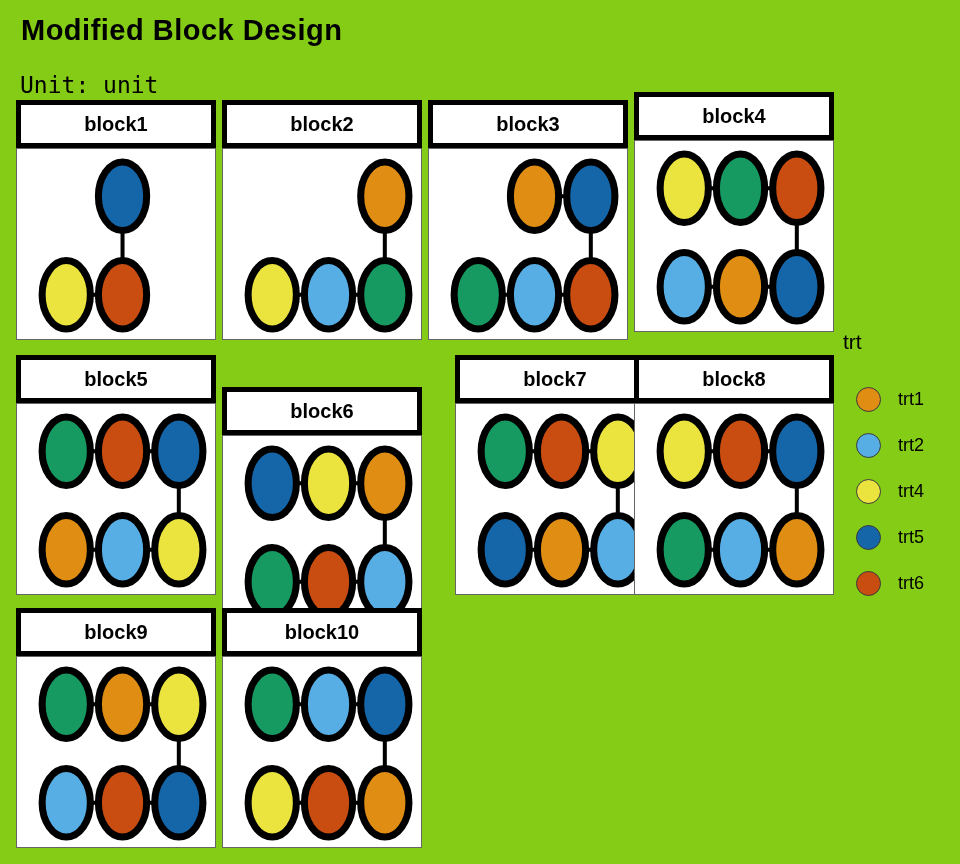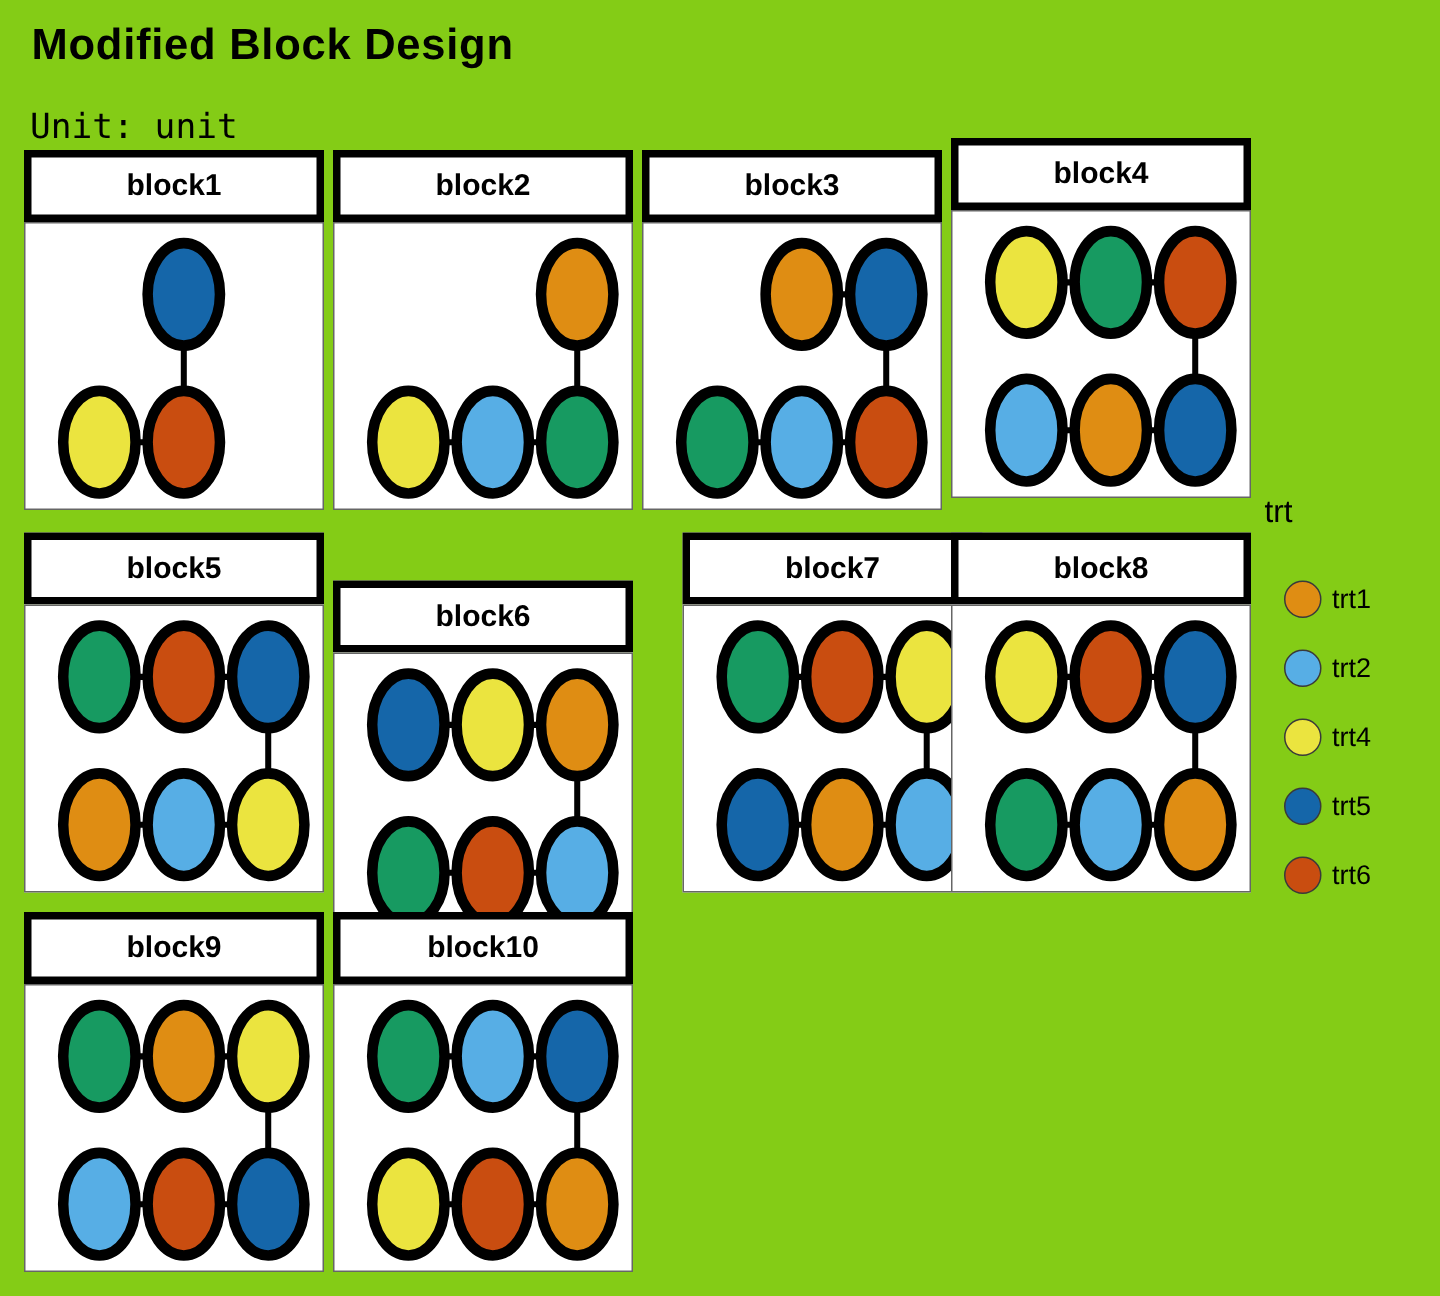--- a/index.html
+++ b/index.html
@@ -29,21 +29,21 @@
     background:#ffffff; border:1.5px solid #666;
   }
   .panel-body svg { display:block; width:100%; height:100%; }
   .legend { position:absolute; left:843px; top:330px; width:110px; }
   .legend-title { font-size:21px; color:#000; margin-bottom:22px; }
   .legend-item { display:flex; align-items:center; height:46px; }
   .legend-swatch {
     width:23px; height:23px; border-radius:50%;
     border:1.2px solid #3a3a3a; margin-left:13px; flex:none;
   }
-  .legend-label { font-size:18px; color:#000; margin-left:7px; }
+  .legend-label { font-size:18px; color:#000; margin-left:17px; }
 </style>
 </head>
 <body>
 
 <div class="page">
   <div class="plot-title">Modified Block Design</div>
   <div class="plot-subtitle">Unit: unit</div>
   <div class="facet-grid" id="facet-grid">
       <div class="panel" style="left: 16px; top: 100px;">
         <div class="strip">block1</div>

